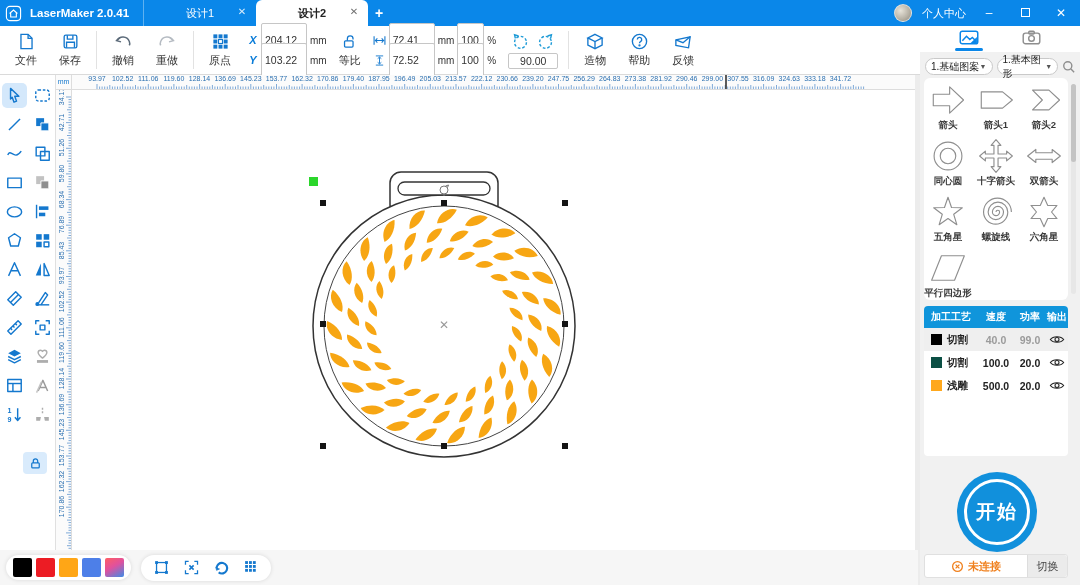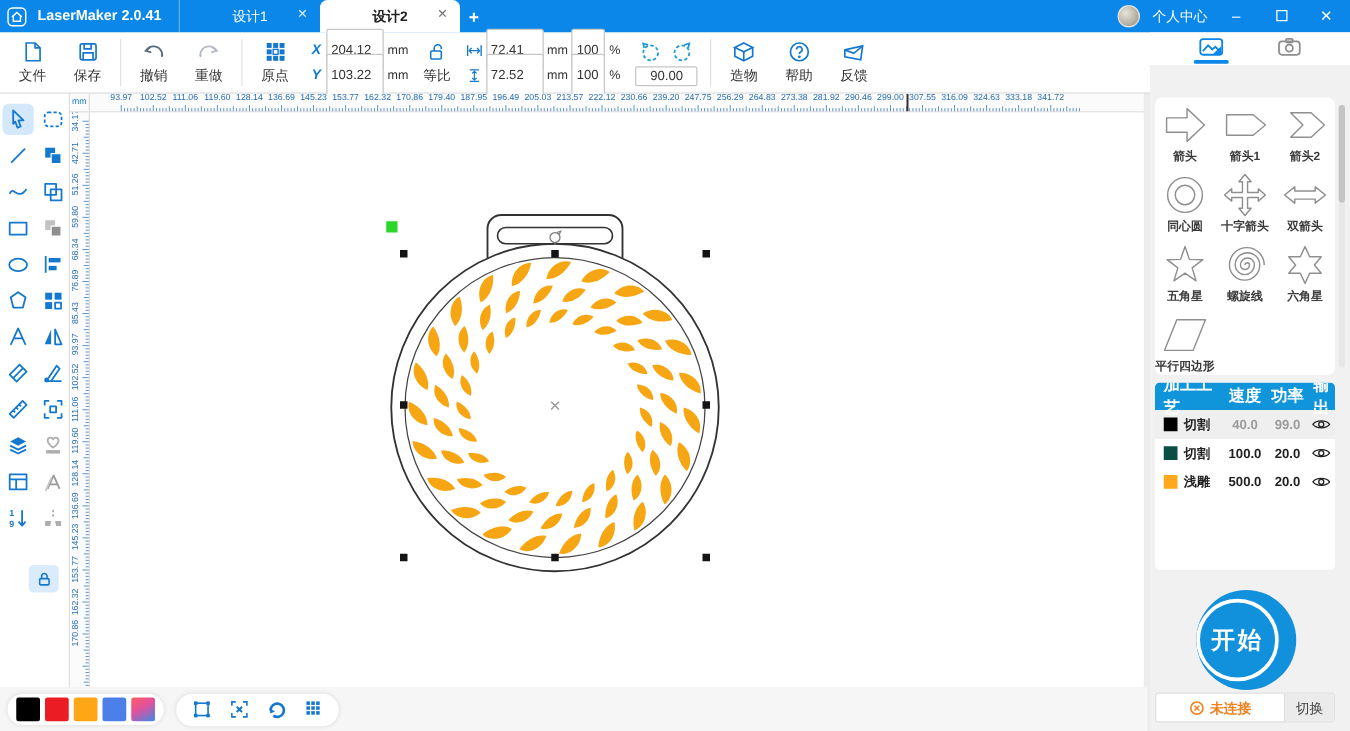--- a/index.html
+++ b/index.html
@@ -72,30 +72,30 @@
   .dd1 { width:68px; } .dd2 { width:62px; }
   .caret { font-size:7px; color:#555; }
   #shape-card { position:absolute; left:4px; top:52px; width:144px; height:222px; background:#fff; border-radius:6px; overflow:hidden; }
   #shape-grid { display:grid; grid-template-columns:48px 48px 48px; justify-content:center; }
   .shape-cell { height:56px; display:flex; flex-direction:column; align-items:center; justify-content:flex-start; padding-top:4px; }
   .shape-cell svg { width:38px; height:36px; }
   .shape-label { font-size:9.5px; color:#3a3a3a; font-weight:bold; margin-top:1px; white-space:nowrap; }
   #shape-scroll { position:absolute; left:151px; top:58px; width:5px; height:210px; background:#E7E7E7; border-radius:3px; }
   #shape-thumb { position:absolute; left:0; top:0; width:5px; height:78px; background:#C4C4C4; border-radius:3px; }
   #process-card { position:absolute; left:4px; top:280px; width:144px; height:150px; background:#fff; border-radius:4px; overflow:hidden; }
-  #process-header { height:22px; background:#1095DB; color:#fff; font-size:13px; font-weight:bold; display:flex; align-items:center; }
+  #process-header { height:22px; background:#1095DB; color:#fff; font-size:10px; font-weight:bold; display:flex; align-items:center; }
   .pc-c1 { width:54px; padding-left:7px; } .pc-c2 { width:36px; text-align:center; } .pc-c3 { width:32px; text-align:center; } .pc-c4 { width:22px; text-align:center; }
   .process-row { height:23px; display:flex; align-items:center; font-size:10.5px; font-weight:bold; color:#222; }
   .process-row.dim { background:#EFEFEF; }
   .process-row.dim .pval { color:#9B9B9B; }
   .prc1 { width:54px; display:flex; align-items:center; gap:5px; padding-left:7px; }
   .prc1 .sw { width:11px; height:11px; }
   .eye { display:flex; justify-content:center; }
   #start-wrap { position:absolute; left:37px; top:446px; width:80px; height:80px; }
-  #start-outer { width:80px; height:80px; border-radius:50%; background:#1190DC; display:flex; align-items:center; }
+  #start-outer { width:80px; height:80px; border-radius:50%; background:#1190DC; display:flex; align-items:center; justify-content:center; }
   #start-inner { width:66px; height:66px; border-radius:50%; border:3px solid #fff; background:#1190DC; display:flex; align-items:center; justify-content:center; color:#fff; font-size:19px; font-weight:bold; letter-spacing:2px; }
   #status-bar { position:absolute; left:4px; top:528px; width:144px; height:24px; background:#fff; border:1px solid #E0E0E0; border-radius:3px; display:flex; align-items:center; }
   #conn-status { flex:1; display:flex; align-items:center; justify-content:center; gap:4px; color:#F0811F; font-size:11px; font-weight:bold; }
   #switch-btn { width:40px; height:100%; background:#EBEBEB; border-left:1px solid #DDD; display:flex; align-items:center; justify-content:center; font-size:11px; color:#444; border-radius:0 3px 3px 0; }
 </style>
 </head>
 <body>
 
 <div id="app">
 
@@ -1033,20 +1033,34 @@
       </div>
       <div class="ptab">
         <svg width="19" height="15" viewBox="0 0 24 19" fill="none" stroke="#8E8E8E" stroke-width="1.8">
           <rect x="1.5" y="4" width="21" height="13.5" rx="3"></rect>
             <rect x="8.5" y="1.5" width="7" height="3.5" rx="1.2"></rect>
             <circle cx="12" cy="10.7" r="3.6"></circle>
         </svg>
         <span class="bar"></span>
       </div>
     </div>
+    <div id="dropdown-row">
+      <div class="dropdown dd1">
+        <span>1.基础图案</span>
+          <span class="caret">▼</span>
+      </div>
+      <div class="dropdown dd2">
+        <span>1.基本图形</span>
+          <span class="caret">▼</span>
+      </div>
+      <svg width="14" height="14" viewBox="0 0 24 24" fill="none" stroke="#8E8E8E" stroke-width="2.4">
+        <circle cx="10" cy="10" r="7"></circle>
+          <line x1="15.5" y1="15.5" x2="21" y2="21"></line>
+      </svg>
+    </div>
     <div id="shape-card">
       <div id="shape-grid">
           <div class="shape-cell">
             <svg viewBox="0 0 44 44" fill="none" stroke="#8F8F8F" stroke-width="1.4" stroke-linejoin="round">
               <polygon points="4,15 24,15 24,6 41,22 24,38 24,29 4,29"></polygon>
             </svg>
             <span class="shape-label">箭头</span>
           </div>
           <div class="shape-cell">
             <svg viewBox="0 0 44 44" fill="none" stroke="#8F8F8F" stroke-width="1.4" stroke-linejoin="round">

